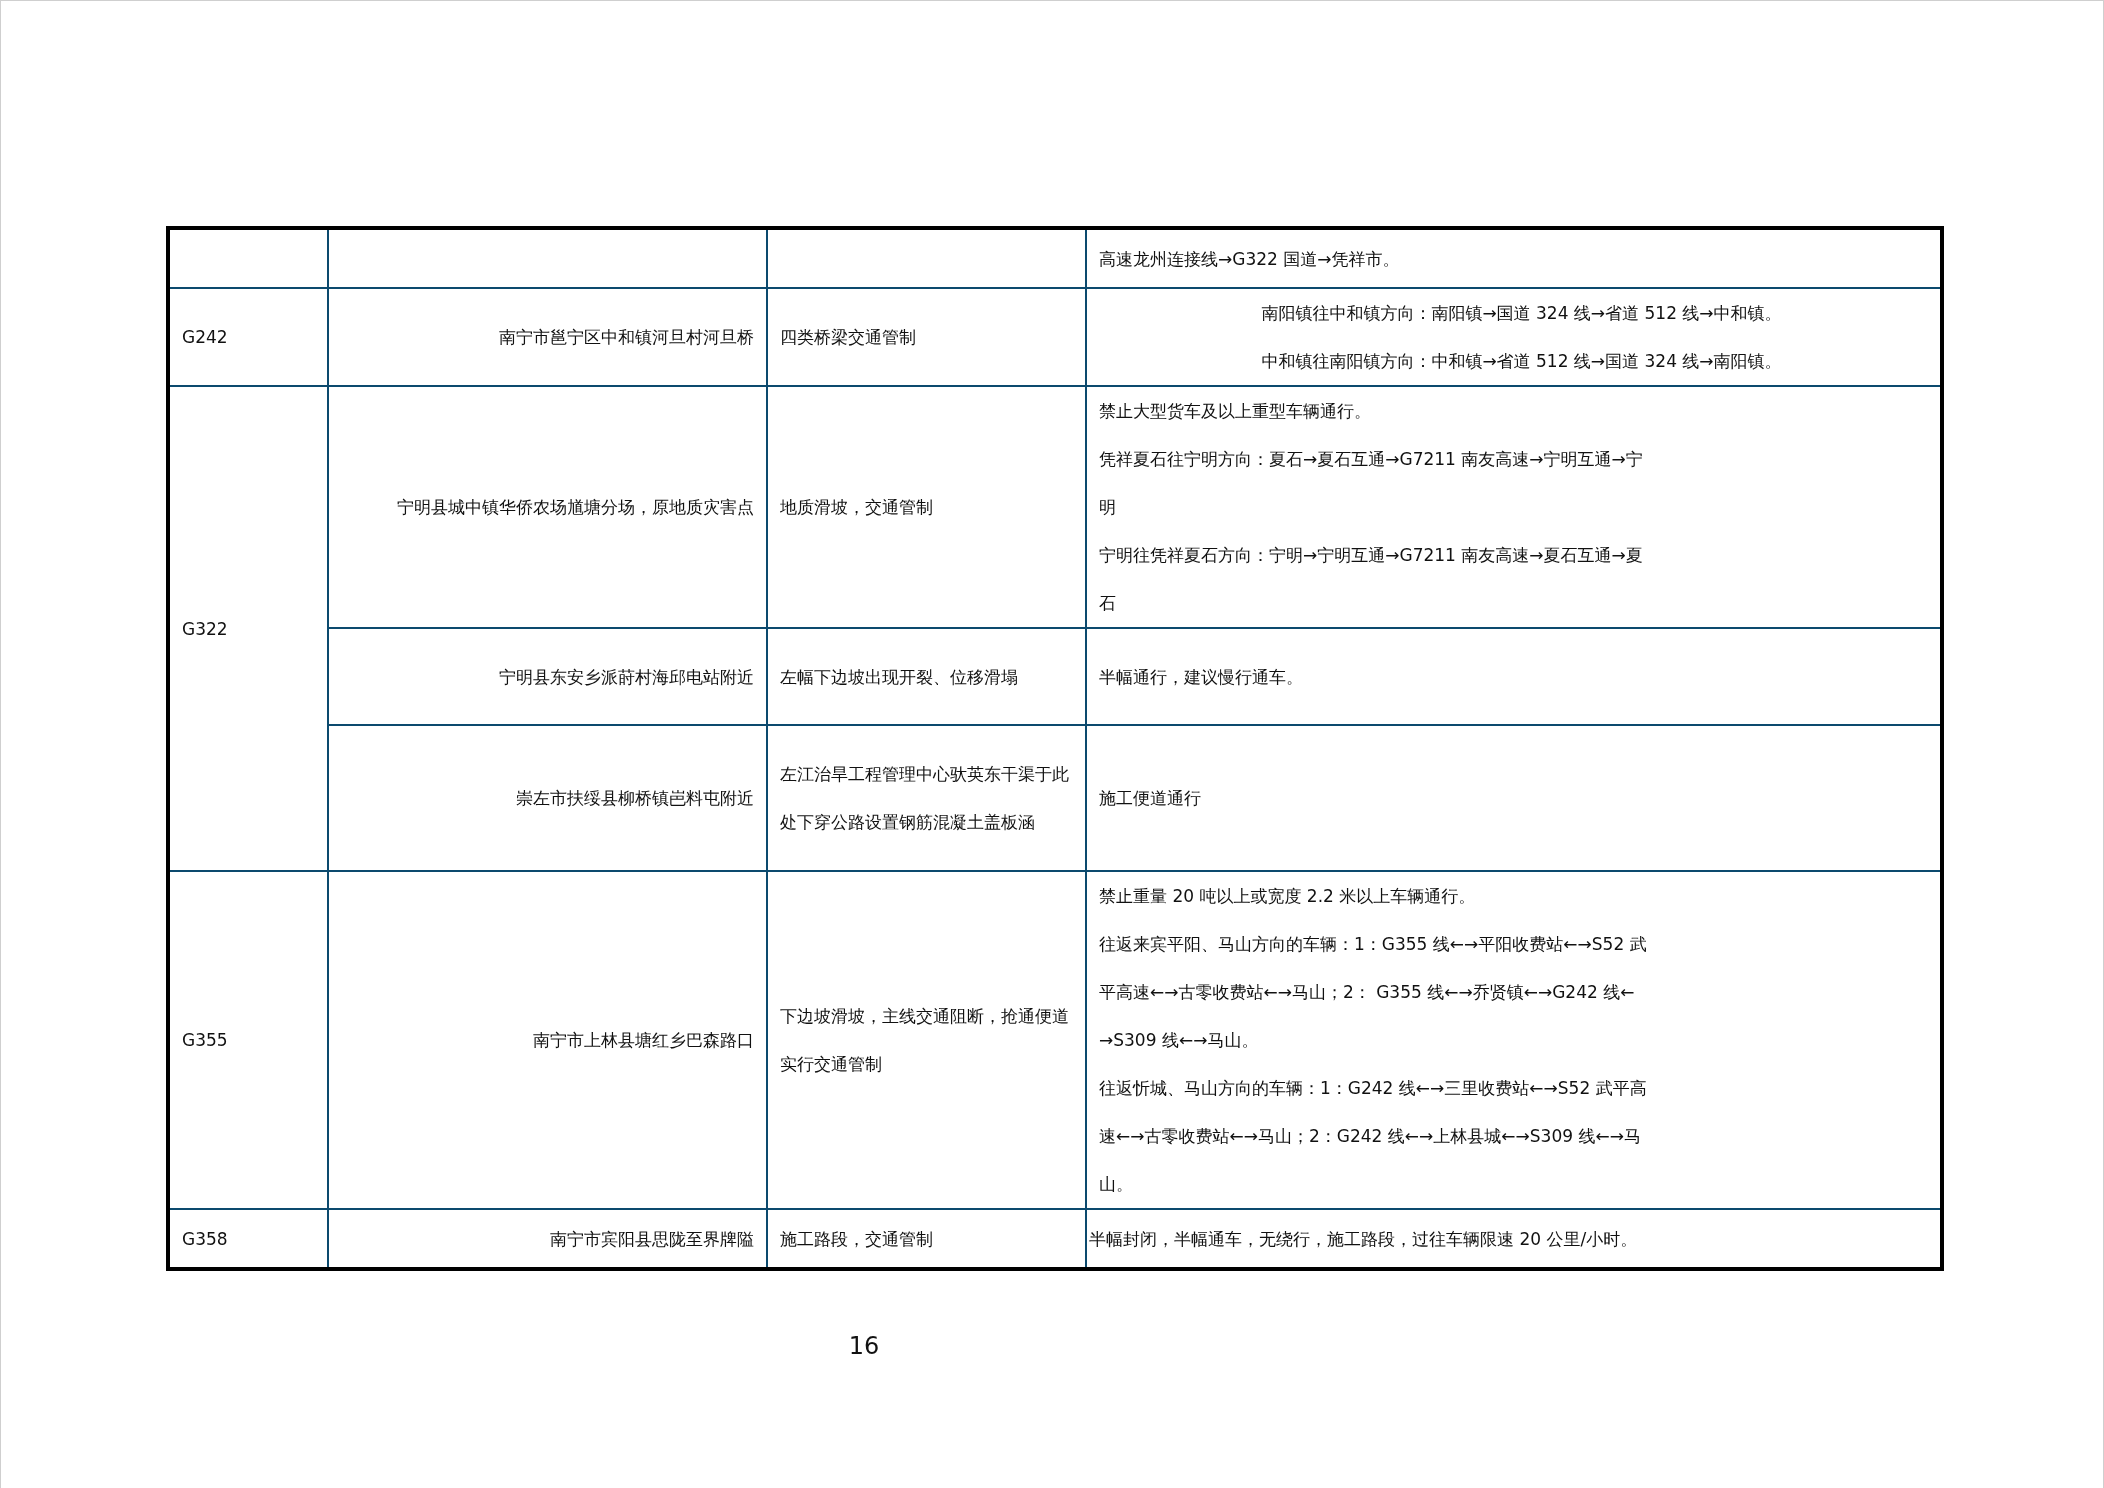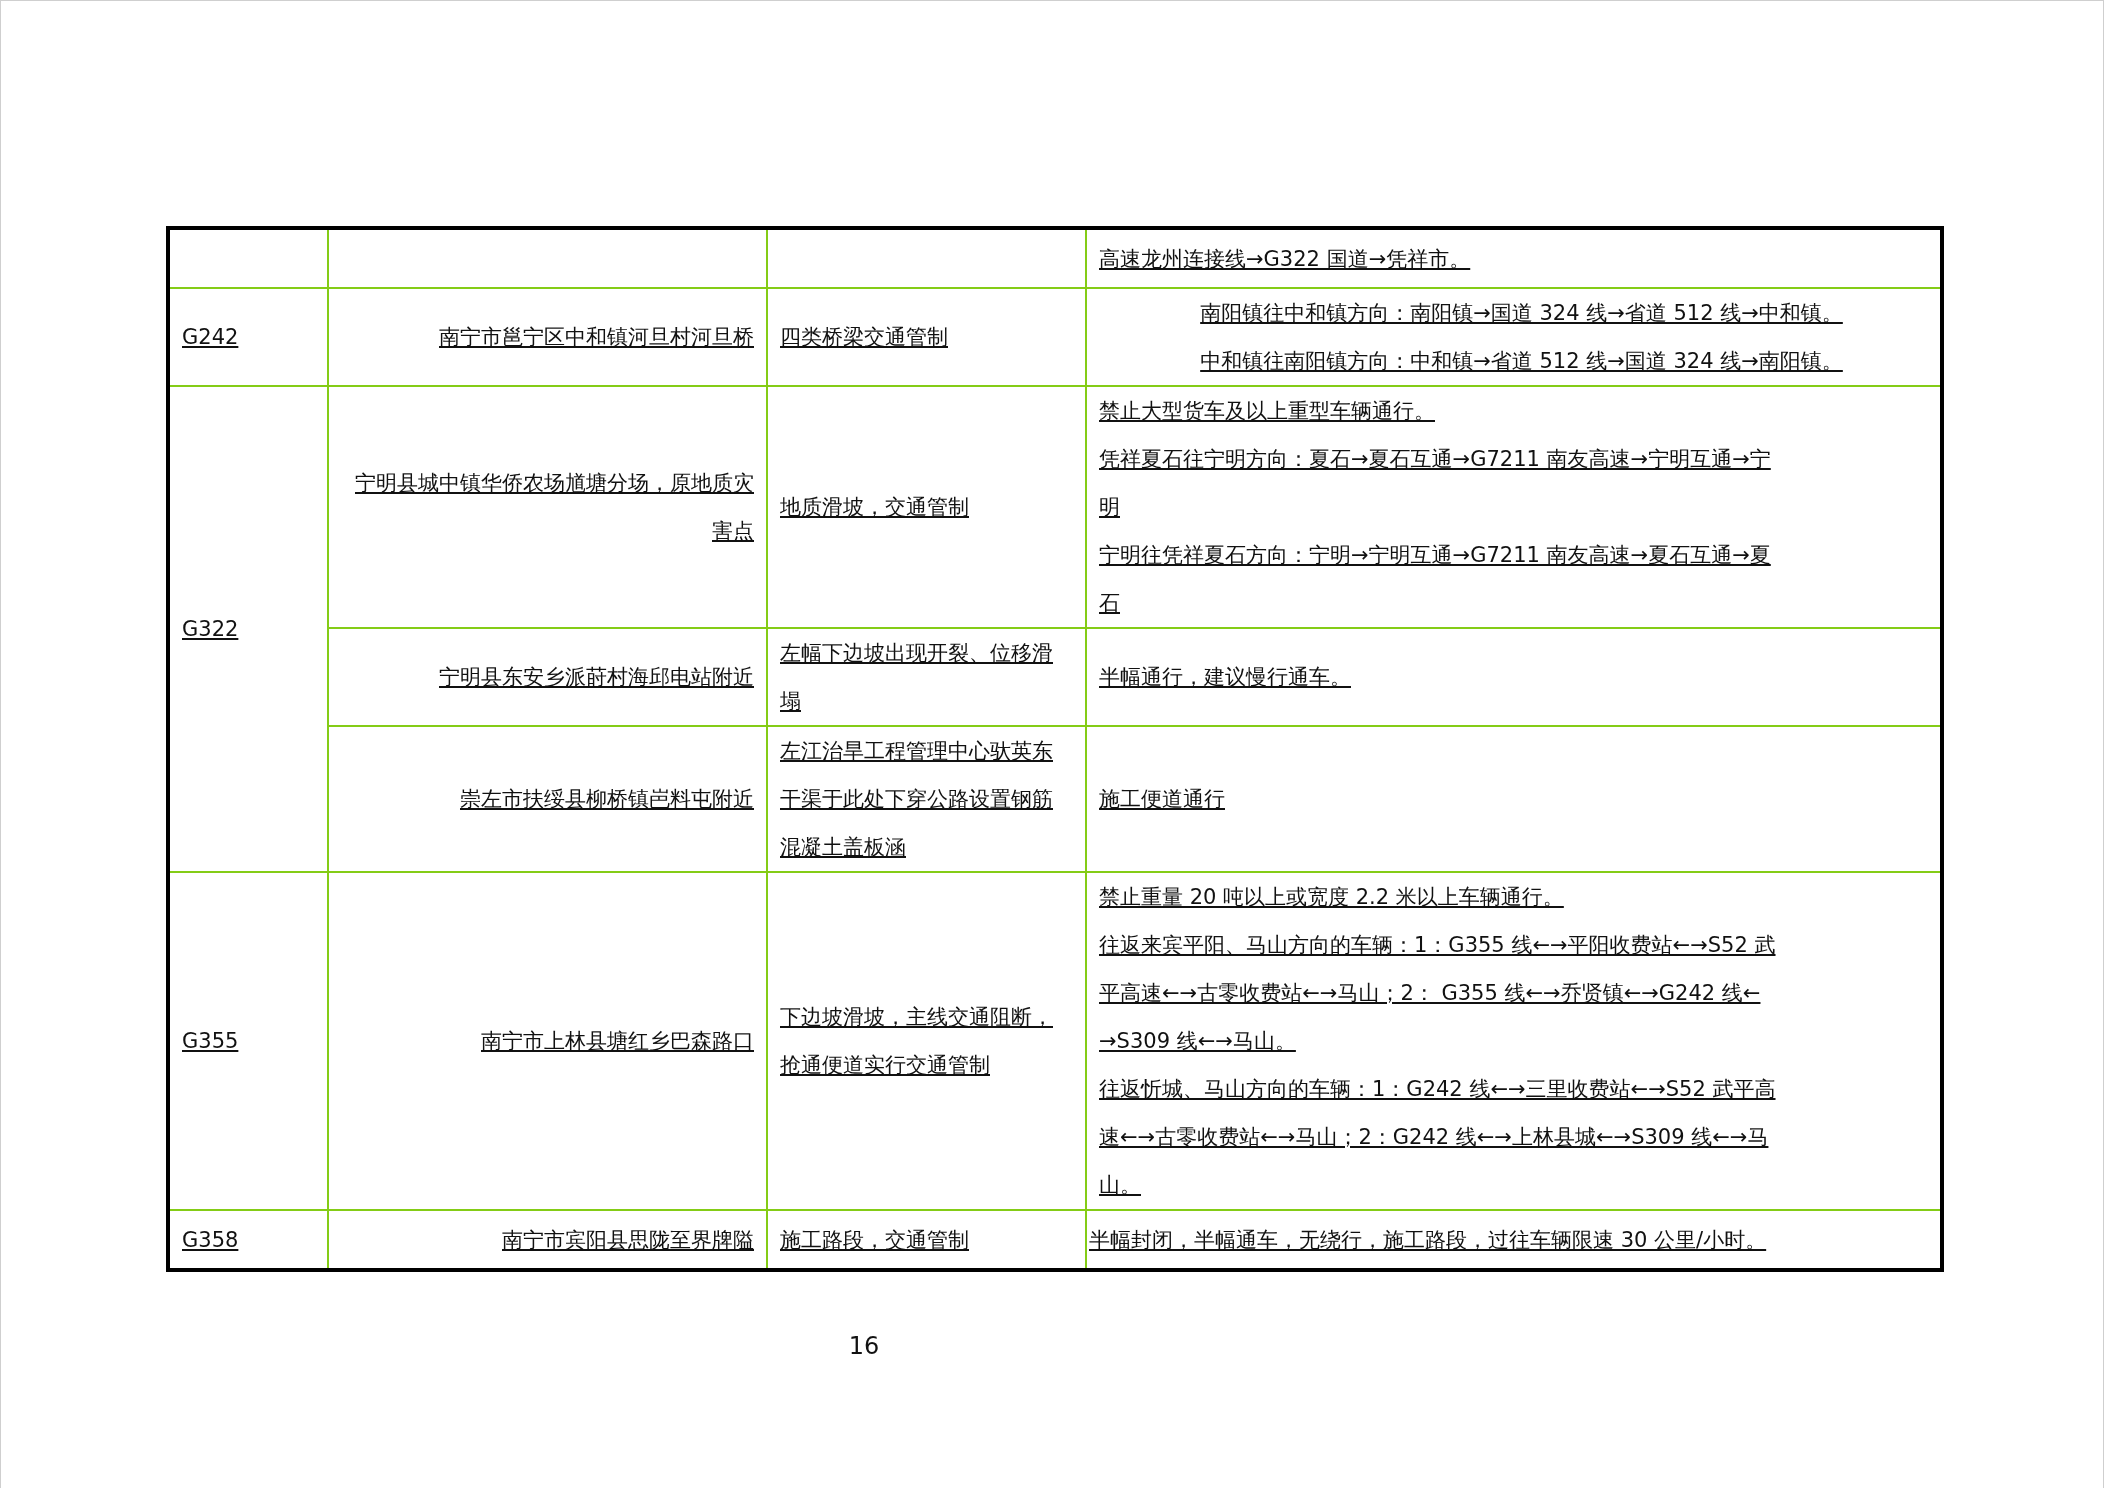--- a/index.html
+++ b/index.html
@@ -7,22 +7,22 @@
          font-family:"DejaVu Sans", "Liberation Sans", sans-serif; color:#111; }
   .page-border-top { position:absolute; left:0; top:0; width:2104px; height:1px; background:#cfcfcf; }
   .page-border-left { position:absolute; left:0; top:0; width:1px; height:1488px; background:#cfcfcf; }
   .page-border-right { position:absolute; right:0; top:0; width:1px; height:1488px; background:#cfcfcf; }
   table.roads {
     position:absolute; left:166px; top:226px; width:1774px;
     border-collapse:collapse; table-layout:fixed;
     border:4px solid #000;
   }
   table.roads td {
-    border:2px solid #84cc16; padding:0 12px; font-size:21px; line-height:48px;
-    vertical-align:middle; word-break:break-all;text-decoration:underline;
+    border:2px solid #0c4a6e; padding:0 12px; font-size:17px; line-height:48px;
+    vertical-align:middle; word-break:break-all;
   }
   td.c-road { }
   td.c-loc  { text-align:right; }
   td.c-reason { text-align:left; }
   td.c-detour { text-align:left; padding-left:12px; padding-right:0; }
   .line { display:block; white-space:nowrap; overflow:visible; }
   .line.indent { padding-left:16px;text-align:center; }
   .page-number { position:absolute; left:0; width:1728px; top:1332px; text-align:center;
                  font-size:24px; }
 </style>
@@ -103,19 +103,19 @@
         <span class="line">速←→古零收费站←→马山；2：G242 线←→上林县城←→S309 线←→马</span>
         <span class="line">山。</span>
       </td>
     </tr>
 
     <tr style="height:60px">
       <td class="c-road">G358</td>
       <td class="c-loc">南宁市宾阳县思陇至界牌隘</td>
       <td class="c-reason">施工路段，交通管制</td>
       <td class="c-detour" style="padding-left:2px">
-        <span class="line">半幅封闭，半幅通车，无绕行，施工路段，过往车辆限速 30 公里/小时。</span>
+        <span class="line">半幅封闭，半幅通车，无绕行，施工路段，过往车辆限速 20 公里/小时。</span>
       </td>
     </tr>
   </tbody>
 </table>
 
 <div class="page-number">16</div>
 
 </body></html>

